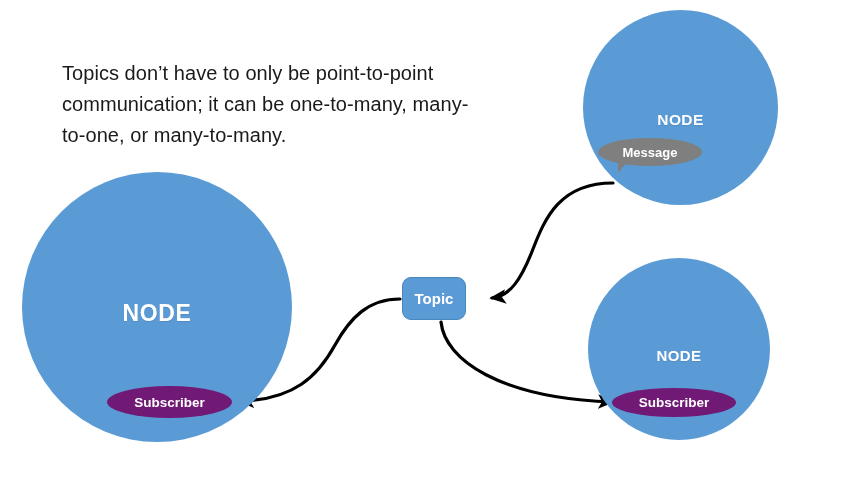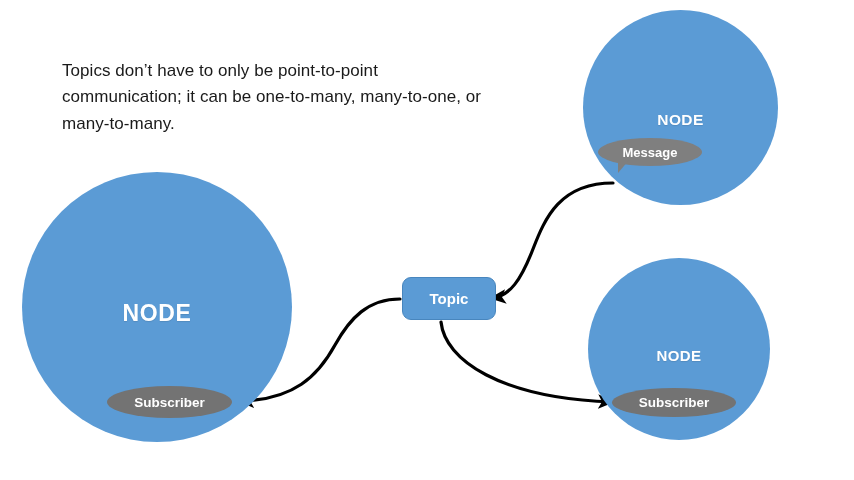--- a/index.html
+++ b/index.html
@@ -24,21 +24,21 @@
     width: 854px;
     height: 480px;
     pointer-events: none;
   }
 
   .caption {
     position: absolute;
     left: 62px;
     top: 58px;
     width: 420px;
-    font-size: 17px;
+    font-size: 20px;
     line-height: 1.55;
     color: #1a1a1a;
     letter-spacing: 0.05px;
   }
 
   .node {
     position: absolute;
     border-radius: 50%;
     background: #5B9BD5;
   }
@@ -97,21 +97,21 @@
     border-radius: 50%;
     display: flex;
     align-items: center;
     justify-content: center;
     color: #ffffff;
     font-weight: bold;
     white-space: nowrap;
   }
 
   .pill-subscriber {
-    background: #737373;
+    background: #701a75;
     font-size: 13.5px;
   }
   .pill-publisher {
     background: #E8792B;
     font-size: 14px;
   }
   .pill-message {
     background: #7F7F7F;
     font-size: 13px;
   }
@@ -148,21 +148,21 @@
     height: 0;
     border-left: 11px solid #7F7F7F;
     border-right: 3px solid transparent;
     border-bottom: 13px solid transparent;
   }
 
   #topic-box {
     position: absolute;
     left: 402px;
     top: 277px;
-    width: 94px;
+    width: 64px;
     height: 43px;
     border-radius: 9px;
     background: #5B9BD5;
     border: 1px solid #4886BE;
     display: flex;
     align-items: center;
     justify-content: center;
     color: #ffffff;
     font-weight: bold;
     font-size: 15px;

